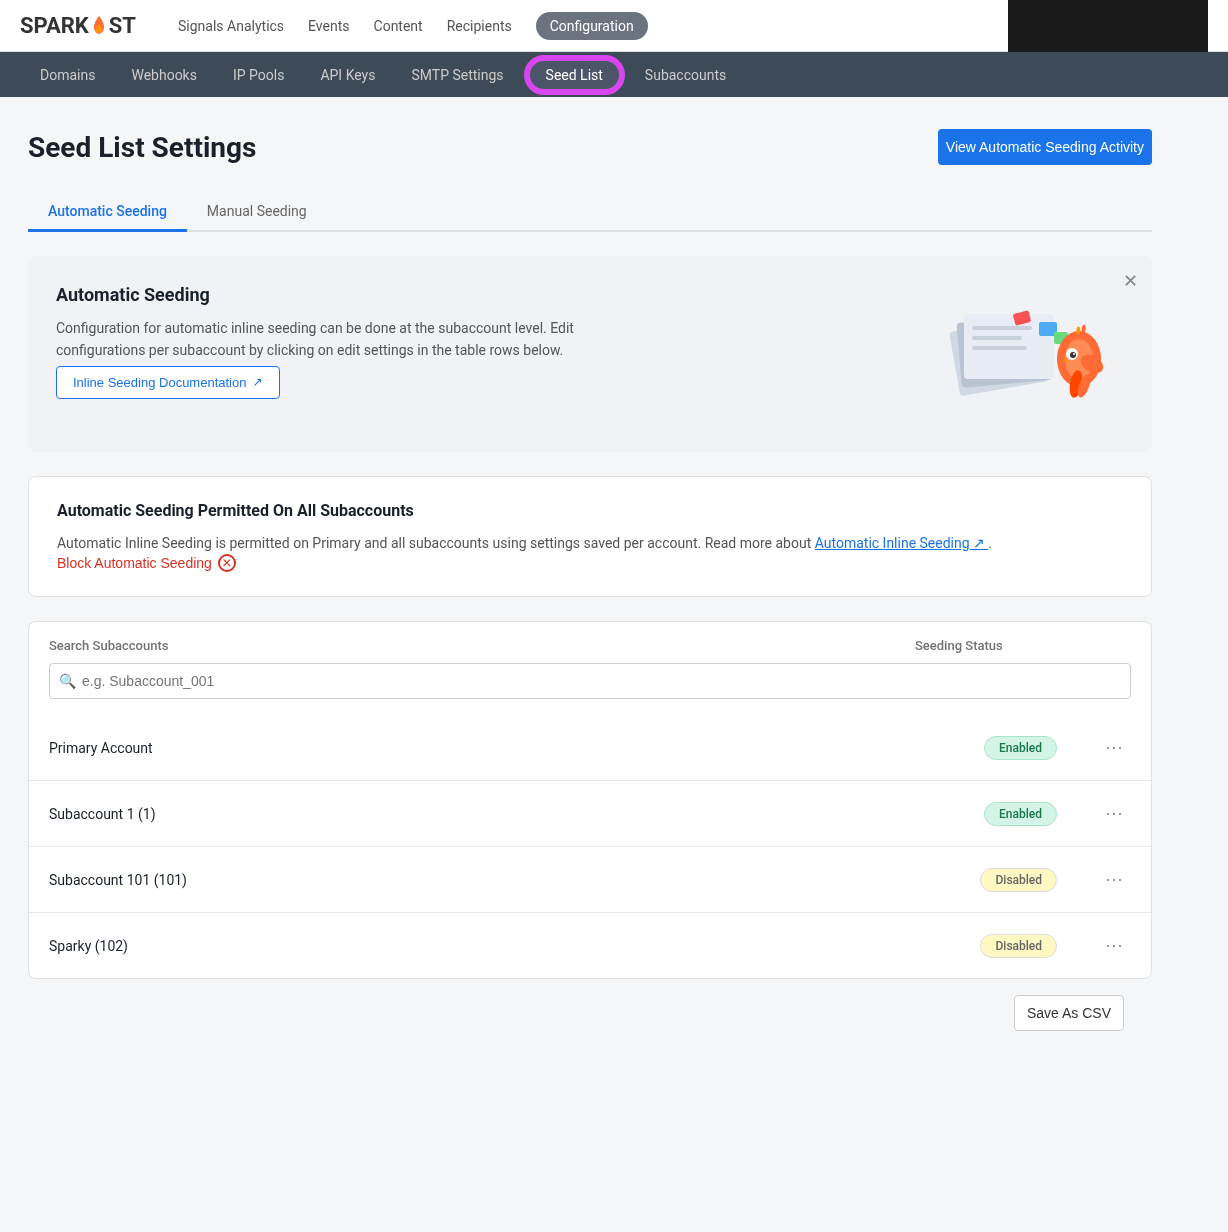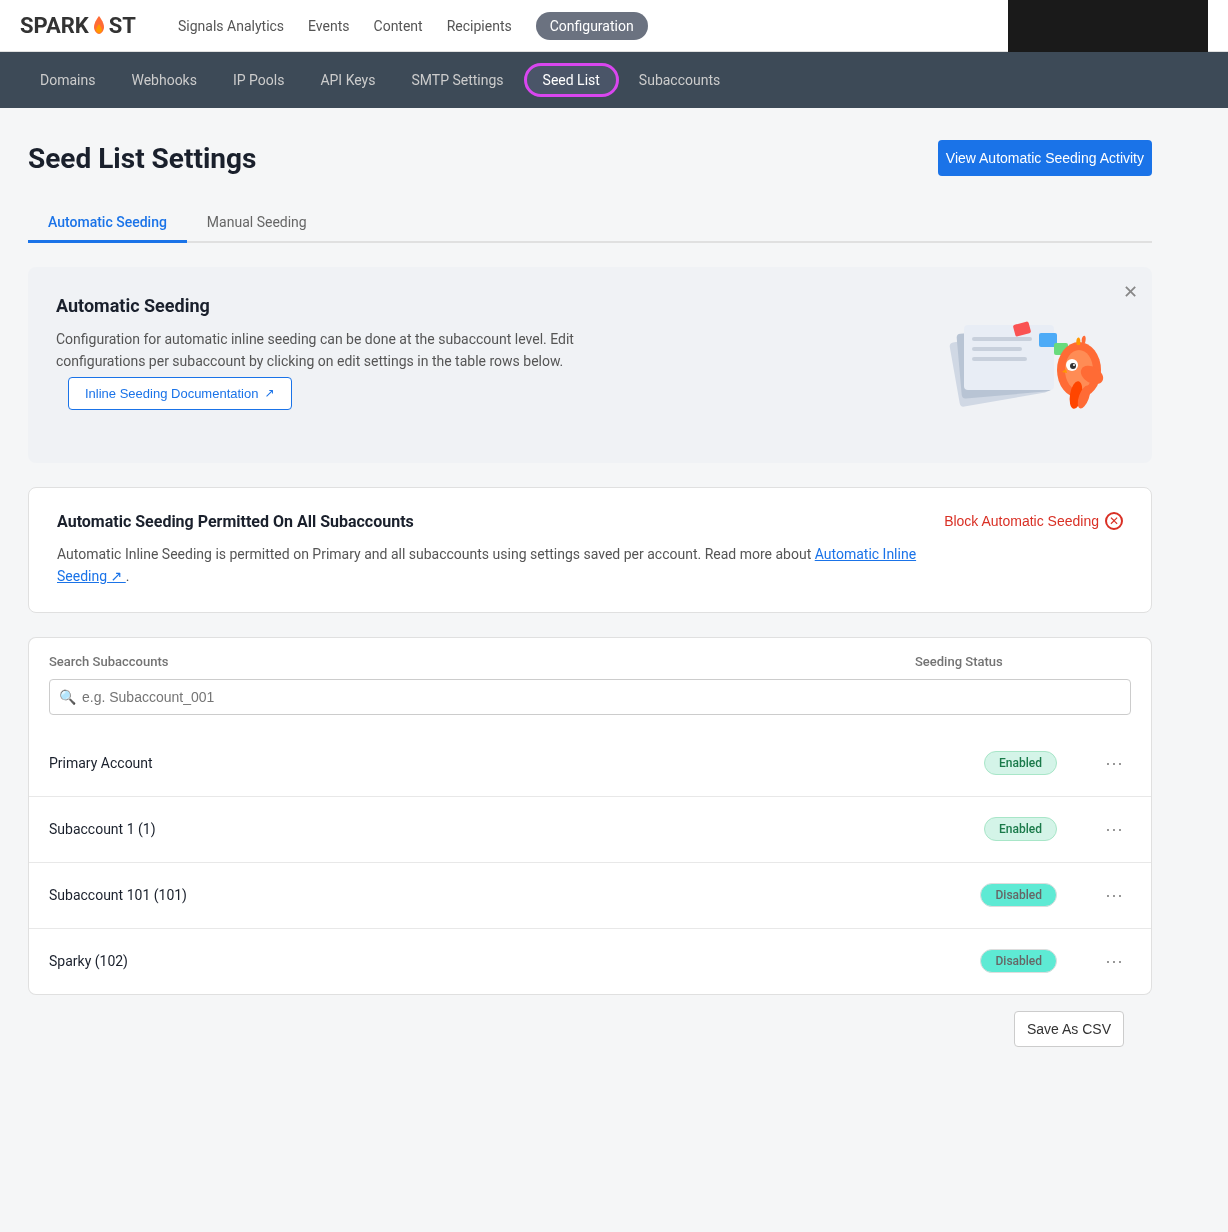--- a/index.html
+++ b/index.html
@@ -52,35 +52,35 @@
       width: 200px;
       height: 52px;
     }
 
     
     .second-nav {
       background: #3d4a57;
       display: flex;
       align-items: center;
       padding: 0 24px;
-      height: 56px;
+      height: 45px;
       gap: 4px;
     }
     .second-nav a {
       text-decoration: none;
       color: #ccc;
       font-size: 14px;
       padding: 6px 16px;
       border-radius: 4px;
       cursor: pointer;
     }
     .second-nav a.active {
       background: #4a5568;
       color: #fff;
-      border: 3px solid #d946ef;
+      border: 6px solid #d946ef;
       border-radius: 20px;
     }
 
     
     .page-content {
       padding: 32px 28px;
       max-width: 1180px;
     }
 
     
@@ -172,36 +172,36 @@
       background: #fff;
       color: #1a73e8;
       border: 1px solid #1a73e8;
       padding: 8px 16px;
       border-radius: 4px;
       font-size: 13px;
       cursor: pointer;
       display: inline-flex;
       align-items: center;
       gap: 6px;
-      margin-left: 12px;
     }
     .ext-icon {
       font-size: 12px;
     }
 
     
     .status-card {
       background: #fff;
       border: 1px solid #e0e0e0;
       border-radius: 8px;
       padding: 24px 28px;
       margin-bottom: 24px;
       display: flex;
       align-items: flex-start;
       justify-content: space-between;
+      flex-direction: column;
     }
     .status-card-left h3 {
       font-size: 16px;
       font-weight: 700;
       color: #1a202c;
       margin-bottom: 12px;
     }
     .status-card-left p {
       font-size: 14px;
       color: #555;
@@ -328,21 +328,21 @@
       font-size: 12px;
       font-weight: 500;
       margin-right: 40px;
     }
     .badge-enabled {
       background: #d4f4e8;
       color: #1a7a4a;
       border: 1px solid #a8e6c8;
     }
     .badge-disabled {
-      background: #5eead4;
+      background: #fef9c3;
       color: #666;
       border: 1px solid #ddd;
     }
     .row-menu {
       background: none;
       border: none;
       color: #888;
       font-size: 18px;
       cursor: pointer;
       padding: 4px 8px;

